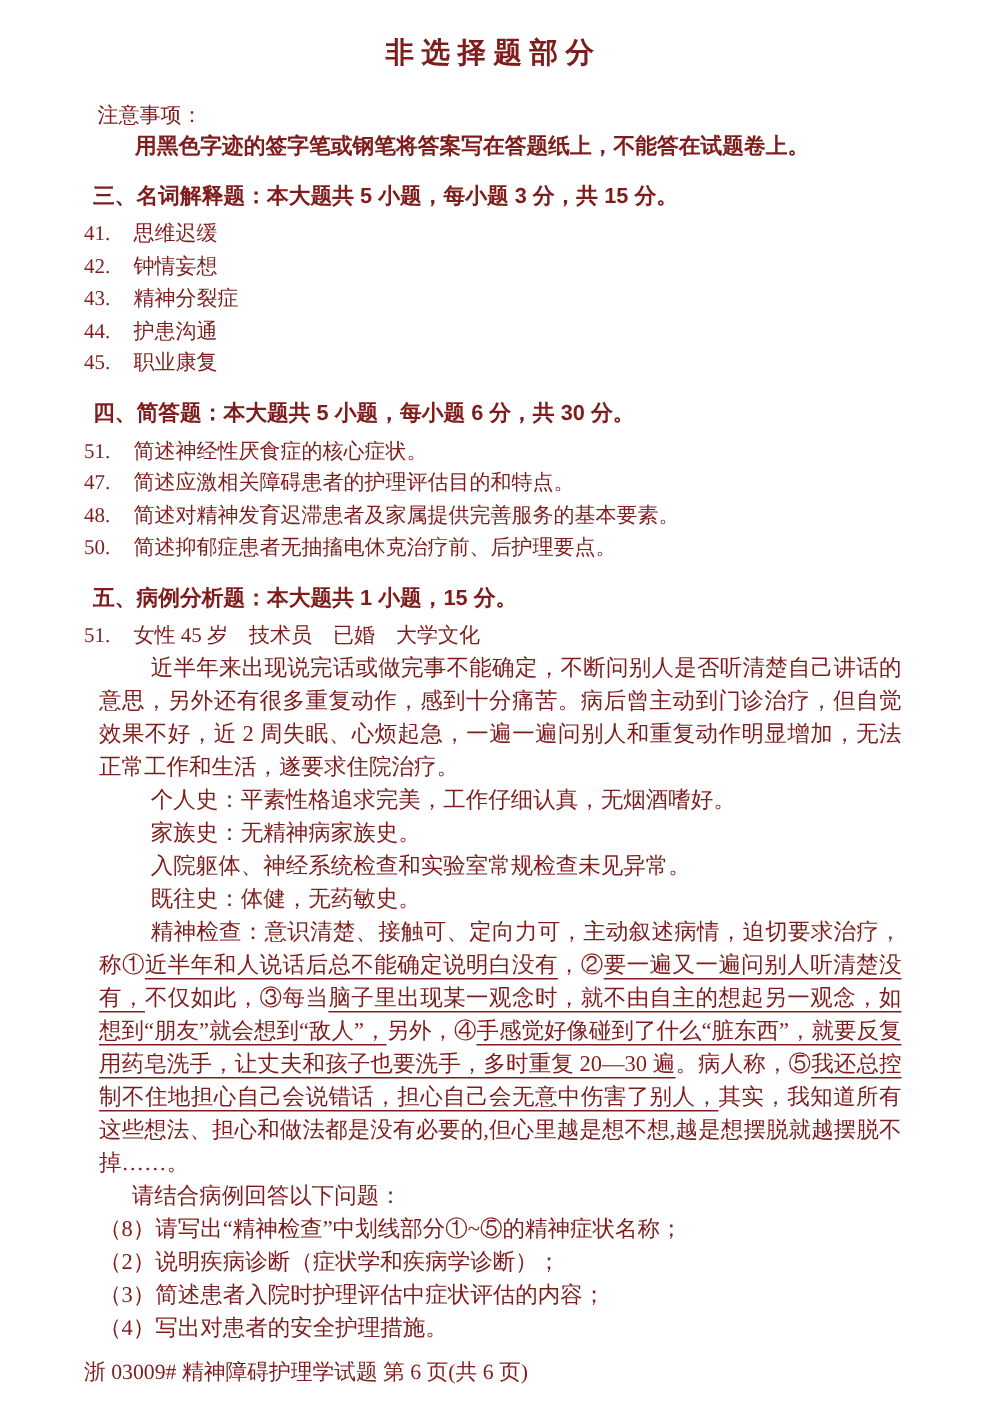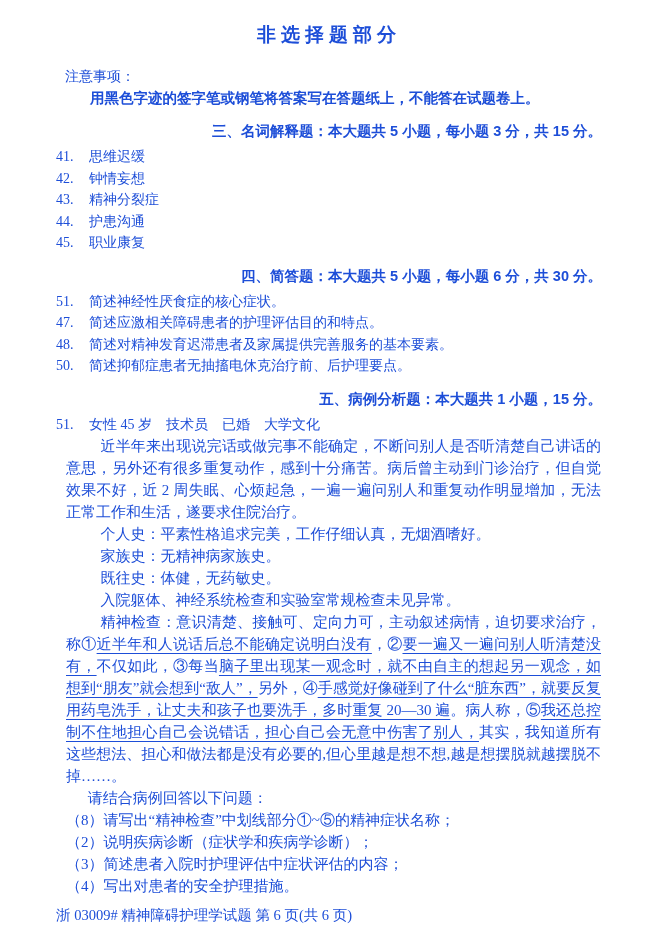--- a/index.html
+++ b/index.html
@@ -2,21 +2,21 @@
 <html lang="zh"><head>
 <meta charset="utf-8">
 <style>
   html, body { margin: 0; padding: 0; background: #ffffff; }
   .page {
     position: relative;
     width: 656px;
     height: 947px;
     box-sizing: border-box;
     background: #ffffff;
-    color: #1d4ed8;
+    color: #7f1d1d;
     font-family: "Liberation Serif", "DejaVu Serif", serif;
     padding: 14px 54px 0 56px;
     overflow: hidden;
   }
   .title {
     margin: 8px 0 18px 0;
     font-size: 19px;
     font-weight: bold;
     text-align: center;
     letter-spacing: 5px;
@@ -34,21 +34,20 @@
     line-height: 22px;
     font-weight: bold;
   }
   section { display: block; margin-top: 11px; }
   .sec-head {
     margin: 0 0 4px 6px;
     font-size: 14.5px;
     font-weight: bold;
     line-height: 22px;
     font-family: "Liberation Sans", "DejaVu Sans", sans-serif;
-    text-align: right;
   }
   .qline { font-size: 14px; line-height: 21.5px; white-space: nowrap; }
   .qno { display: inline-block; min-width: 33px; }
   .case-body {
     margin-left: 10px;
     width: 535px;
     font-size: 15px;
     line-height: 22px;
     text-align: justify;
   }
@@ -118,22 +117,22 @@
   <section>
     <h2 class="sec-head">五、病例分析题：本大题共 1 小题，15 分。</h2>
     <div class="qline">
       <span class="qno">51.</span><span>女性 45 岁　技术员　已婚　大学文化</span>
     </div>
 
     <div class="case-body">
       <p class="indent">近半年来出现说完话或做完事不能确定，不断问别人是否听清楚自己讲话的意思，另外还有很多重复动作，感到十分痛苦。病后曾主动到门诊治疗，但自觉效果不好，近 2 周失眠、心烦起急，一遍一遍问别人和重复动作明显增加，无法正常工作和生活，遂要求住院治疗。</p>
       <p class="indent">个人史：平素性格追求完美，工作仔细认真，无烟酒嗜好。</p>
       <p class="indent">家族史：无精神病家族史。</p>
+      <p class="indent">入院躯体、神经系统检查和实验室常规检查未见异常。</p>
       <p class="indent">既往史：体健，无药敏史。</p>
-      <p class="indent">入院躯体、神经系统检查和实验室常规检查未见异常。</p>
 
       <p class="indent"><span>精神检查：意识清楚、接触可、定向力可，主动叙述病情，迫切要求治疗，称①</span><span class="u">近半年和人说话后总不能确定说明白没有</span><span>，②</span><span class="u">要一遍又一遍问别人听清楚没有，</span><span>不仅如此，③每当</span><span class="u">脑子里出现某一观念时，就不由自主的想起另一观念，如想到“朋友”就会想到“敌人”，</span><span>另外，④</span><span class="u">手感觉好像碰到了什么“脏东西”，就要反复用药皂洗手，让丈夫和孩子也要洗手，多时重复 20—30 遍</span><span>。病人称，⑤</span><span class="u">我还总控制不住地担心自己会说错话，担心自己会无意中伤害了别人，</span><span>其实，我知道所有这些想法、担心和做法都是没有必要的,但心里越是想不想,越是想摆脱就越摆脱不掉……。</span></p>
 
       <p class="prompt">请结合病例回答以下问题：</p>
 
       <div class="question">（8）请写出“精神检查”中划线部分①~⑤的精神症状名称；</div>
       <div class="question">（2）说明疾病诊断（症状学和疾病学诊断）；</div>
       <div class="question">（3）简述患者入院时护理评估中症状评估的内容；</div>
       <div class="question">（4）写出对患者的安全护理措施。</div>
     </div>

